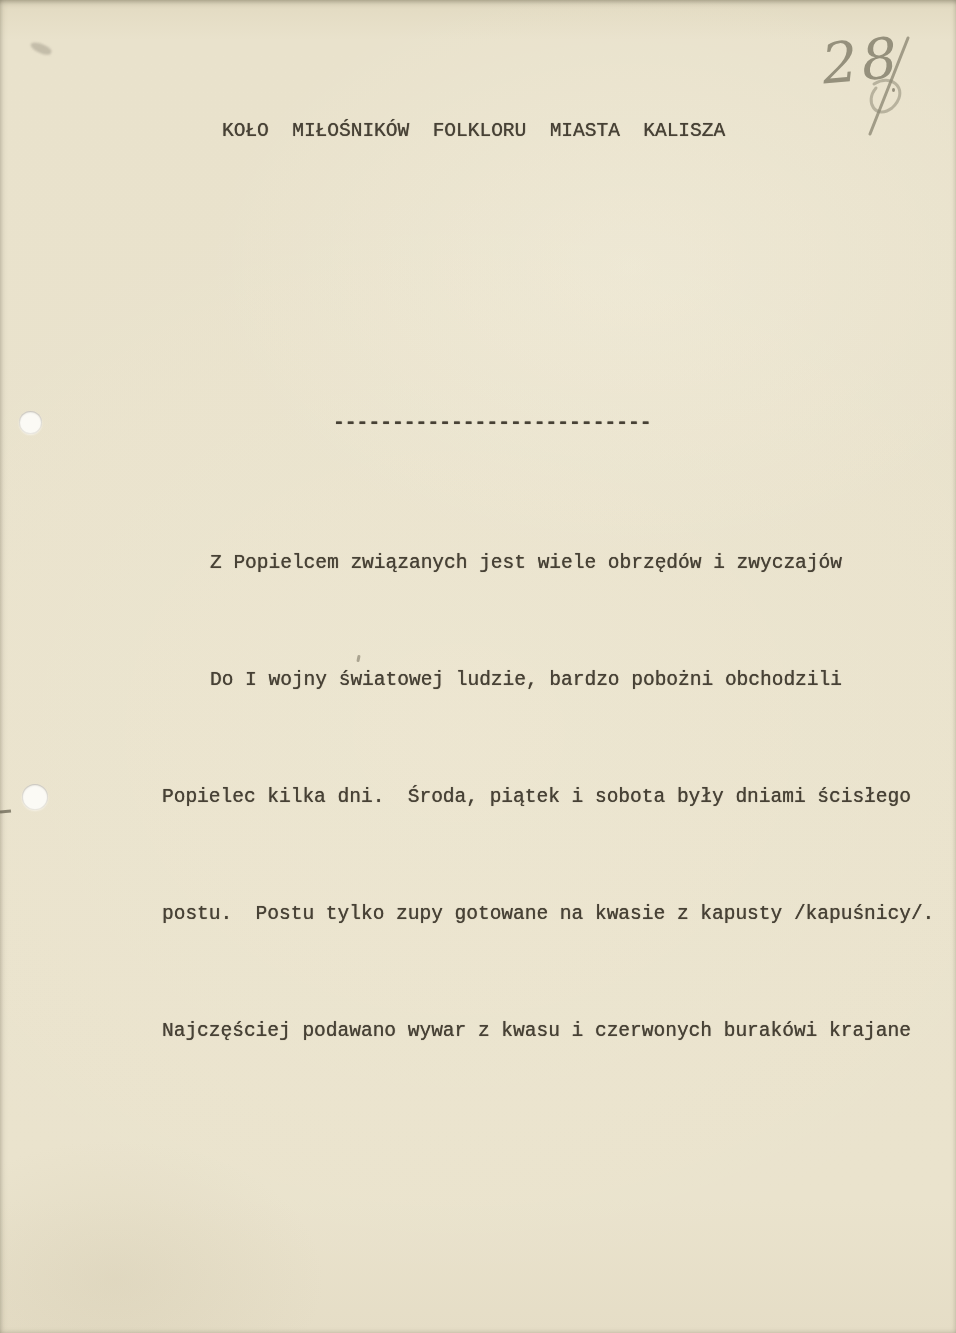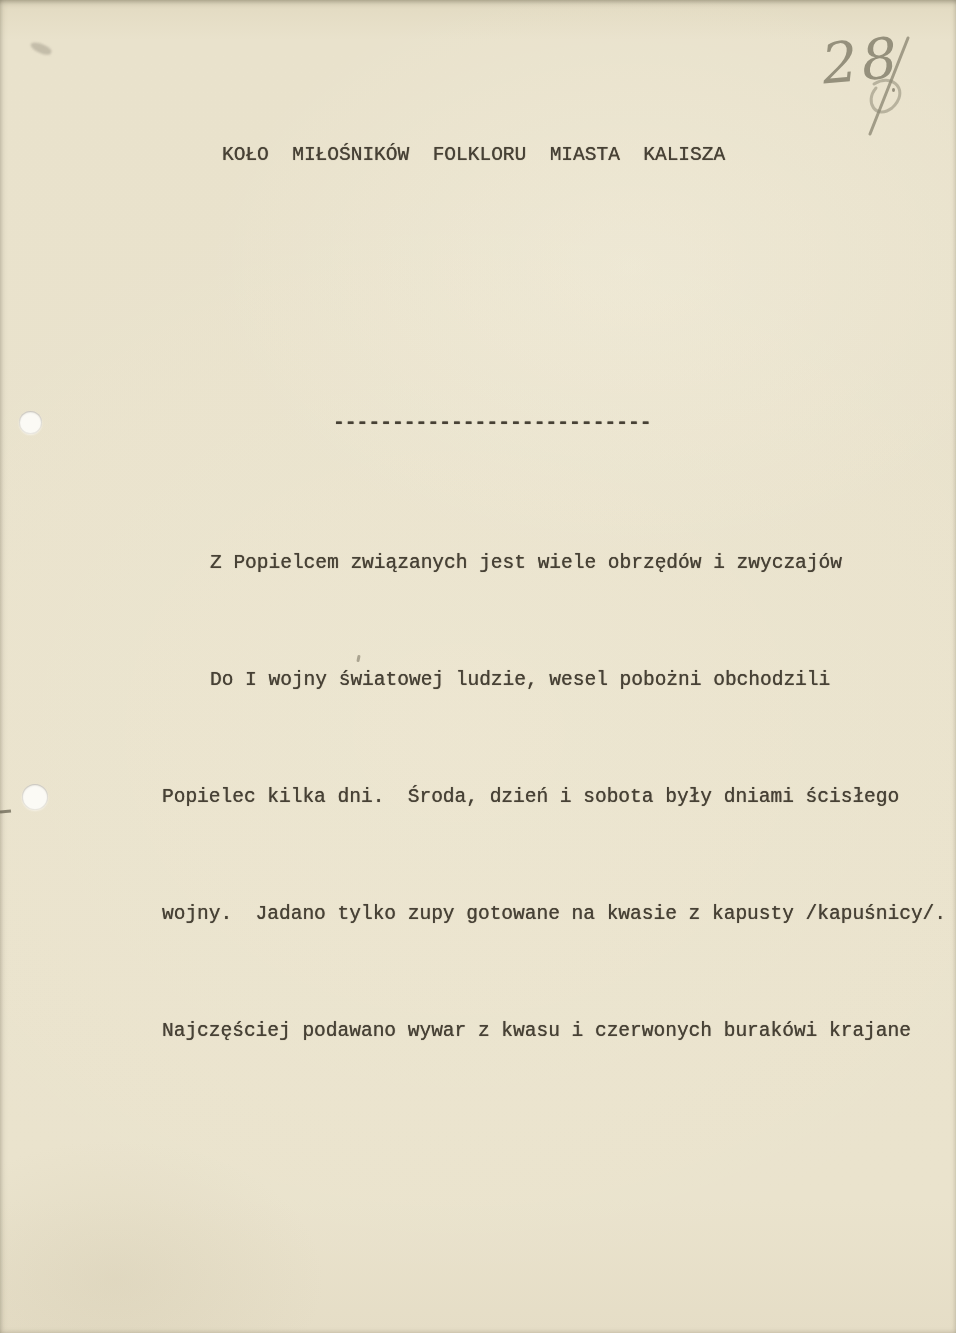--- a/index.html
+++ b/index.html
@@ -23,21 +23,21 @@
     color:#474135;
   }
   .typed{
     position:absolute;
     white-space:pre;
     font-size:19.5px;
     line-height:39px;
     letter-spacing:0;
     text-shadow:0 0 0.7px rgba(66,60,48,0.85), 0.4px 0.4px 0 rgba(66,60,48,0.22);
   }
-  .org-header{top:136px;left:222px;}
+  .org-header{top:112px;left:222px;}
   .author-block{top:199px;left:157px;line-height:30.5px;}
   .title-line{top:381px;left:347px;}
   .title-underline{top:404px;left:333px;font-weight:700;letter-spacing:0.1px;}
   .body-block{top:466px;left:162px;width:790px;}
   .body-block .line{height:39px;line-height:39px;white-space:pre;font-family:Liberation Mono, monospace;}
   .body-block .indent{padding-left:48px;}
   
   .hole{
     position:absolute;border-radius:50%;
     background:#fbfaf5;
@@ -98,23 +98,23 @@
   <div class="hole hole-2"></div>
   <div class="edge-mark"></div>
 
   <div class="typed org-header">KOŁO  MIŁOŚNIKÓW  FOLKLORU  MIASTA  KALISZA</div>
 
 
   <div class="typed title-underline">---------------------------</div>
 
   <div class="typed body-block">
     <div class="line indent">Z Popielcem związanych jest wiele obrzędów i zwyczajów</div>
-    <div class="line indent">Do I wojny światowej ludzie, wesel pobożni obchodzili</div>
-    <div class="line">Popielec kilka dni.  Środa, dzień i sobota były dniami ścisłego</div>
-    <div class="line">wojny.  Jadano tylko zupy gotowane na kwasie z kapusty /kapuśnicy/.</div>
+    <div class="line indent">Do I wojny światowej ludzie, bardzo pobożni obchodzili</div>
+    <div class="line">Popielec kilka dni.  Środa, piątek i sobota były dniami ścisłego</div>
+    <div class="line">postu.  Postu tylko zupy gotowane na kwasie z kapusty /kapuśnicy/.</div>
     <div class="line">Najczęściej podawano wywar z kwasu i czerwonych burakówi krajane</div>
     
     
     
     
     
     
     
     
     

